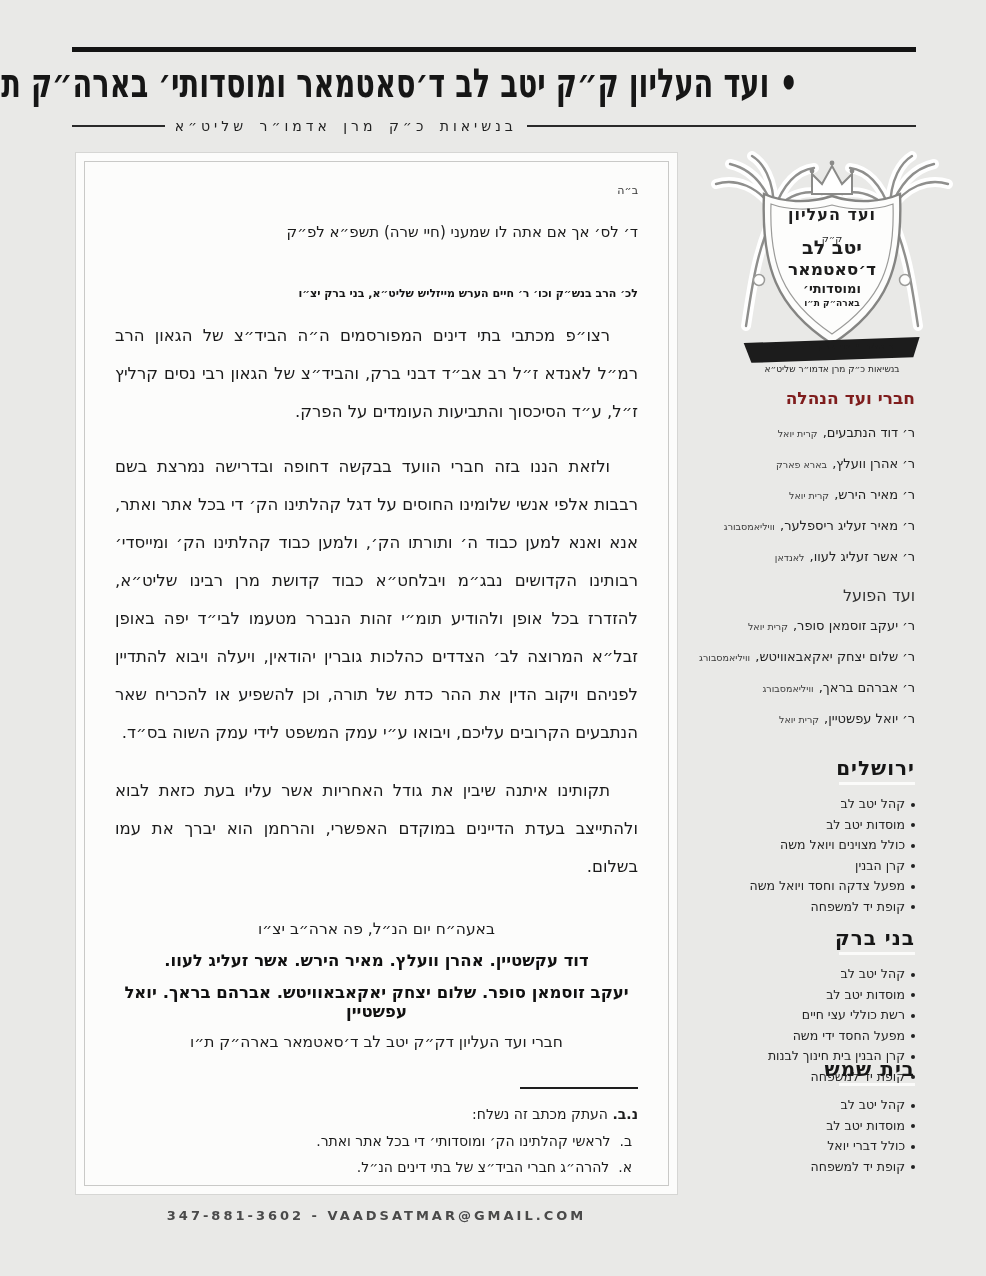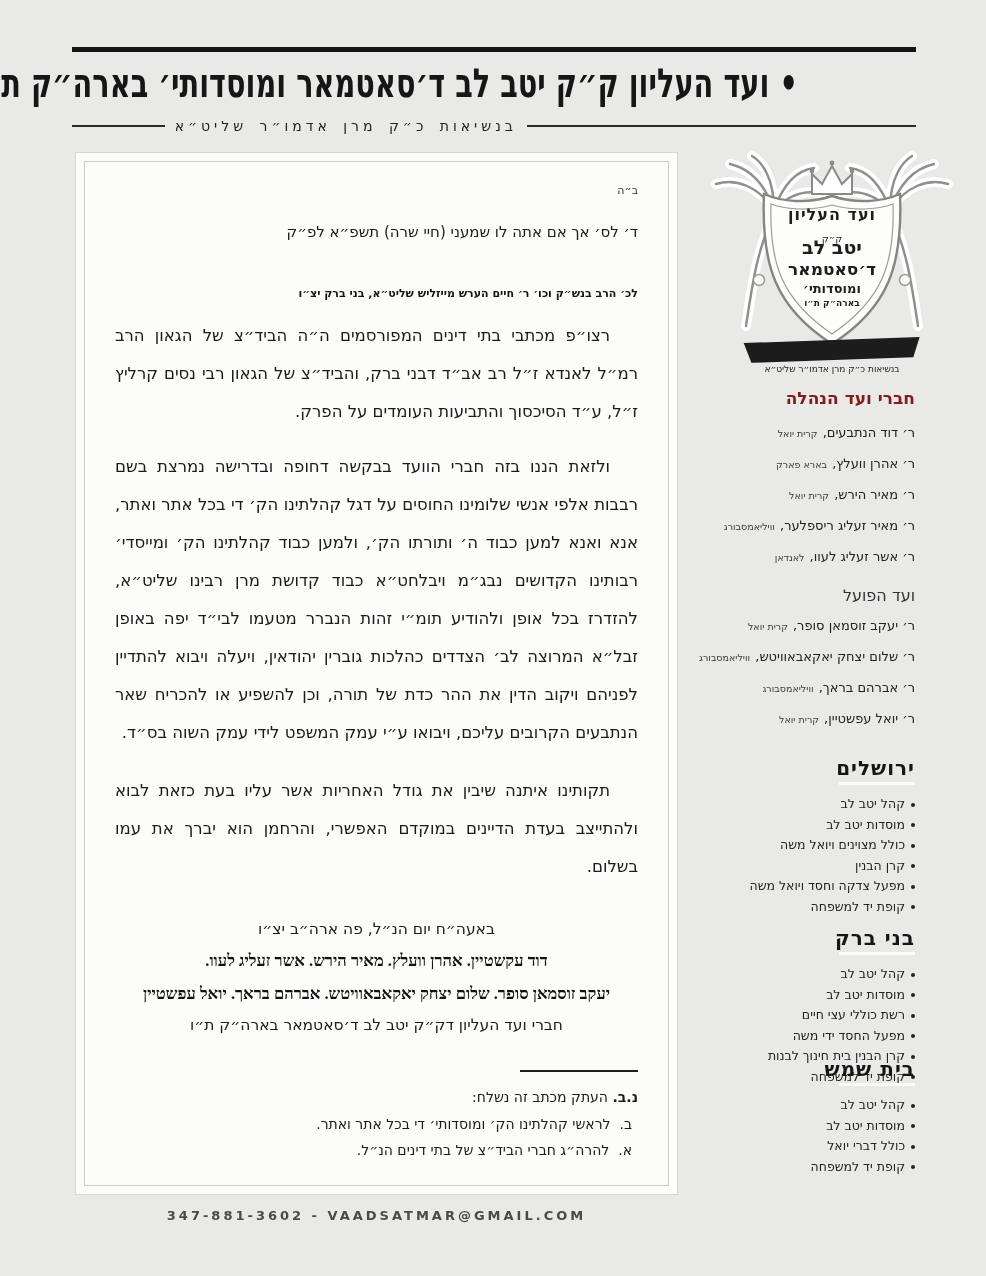--- a/index.html
+++ b/index.html
@@ -19,21 +19,21 @@
   .sheet{position:absolute;left:75px;top:152px;width:603px;height:1043px;background:#fcfcfb;
          border:1px solid #d6d6d4;box-sizing:border-box;}
   .sheet-inner{position:absolute;left:8px;top:8px;right:8px;bottom:8px;border:1px solid #c9c9c7;
                box-sizing:border-box;padding:16px 30px;direction:rtl;overflow:hidden;}
   .bsd{text-align:right;font-size:11px;margin-top:6px;color:#333;}
   .date-line{margin-top:26px;font-size:15px;text-align:right;padding-left:10px;color:#1b1b1b;}
   .addressee{margin-top:46px;font-size:11px;font-weight:bold;text-align:right;color:#151515;}
   .para{margin-top:17px;font-size:16.5px;line-height:38px;text-align:justify;text-indent:28px;color:#1b1b1b;}
   .para.p3{margin-top:20px;}
   .sig-intro{margin-top:34px;text-align:center;font-size:15.5px;}
-  .sig-row{margin-top:13px;text-align:center;font-size:16.5px;font-weight:bold;color:#111;font-family:Liberation Serif, serif;}
+  .sig-row{margin-top:13px;text-align:center;font-size:16.5px;font-weight:bold;color:#111;}
   .sig-caption{margin-top:12px;text-align:center;font-size:15.5px;}
   .ps-divider{width:118px;height:0;border-top:2px solid #1e1e1e;margin:36px 0 12px auto;}
   .ps{font-size:14px;line-height:26.5px;text-align:right;color:#1b1b1b;}
   .ps .lbl{font-weight:bold;}
   .ps-item{padding-right:6px;}
 
   
   .footer{position:absolute;left:75px;top:1208px;width:603px;text-align:center;
           font-size:13px;letter-spacing:3px;color:#4a4a4a;font-weight:bold;}
 

